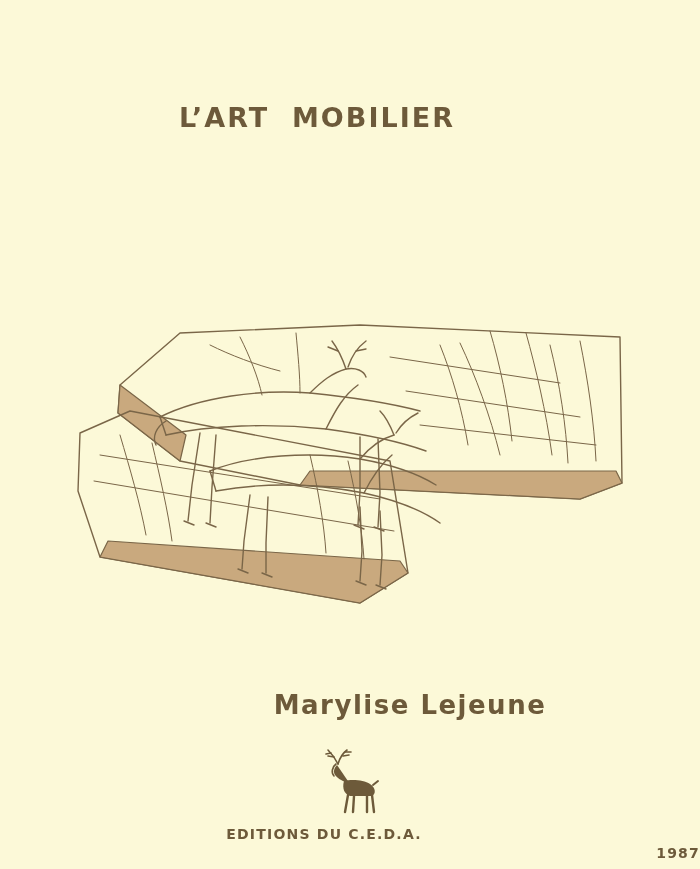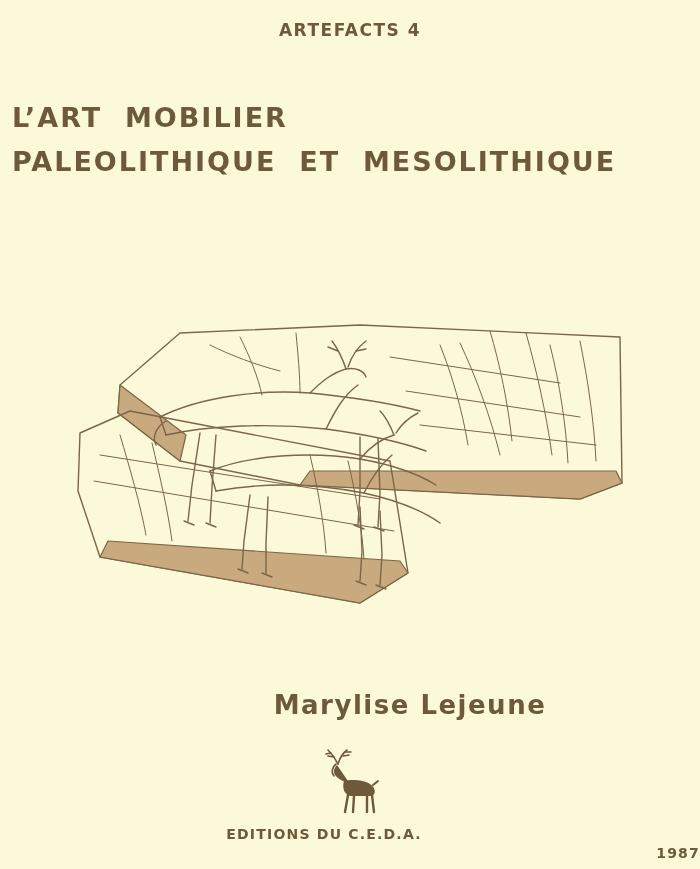--- a/index.html
+++ b/index.html
@@ -26,22 +26,23 @@
     width: 700px;
     text-align: center;
     font-size: 17px;
     font-weight: bold;
     letter-spacing: 1.5px;
     color: #6d5a3a;
   }
   .title-block {
     position: absolute;
     top: 96px;
-    left: 12px;
+    left: 1px;
     width: 632px;
+    text-align: center;
     color: #6d5a3a;
   }
   .title-line {
     font-size: 27px;
     font-weight: bold;
     letter-spacing: 2px;
     line-height: 1.62;
     white-space: pre;
   }
   .art-area {
@@ -94,25 +95,23 @@
     font-size: 14px;
     font-weight: bold;
     letter-spacing: 1.2px;
   }
 </style>
 </head>
 <body>
 
 <div id="cover">
 
-  <div class="series">ARTEFACTS 4</div>
 
   <div class="title-block">
     <div class="title-line">L’ART  MOBILIER</div>
-    <div class="title-line">PALEOLITHIQUE  ET  MESOLITHIQUE</div>
   </div>
 
   <div class="art-area">
     <svg width="580" height="360" viewBox="0 0 580 360" xmlns="http://www.w3.org/2000/svg">
       <g fill="none" stroke="#7a6648" stroke-width="1.4" stroke-linejoin="round" stroke-linecap="round">
 
         <path d="M60 100 L120 48 L300 40 L560 52 L562 198 L520 214 L240 200 L120 176 L58 128 Z"></path>
 
         <path d="M60 100 L58 128 L120 176 L126 150 Z" fill="#c9a97e" stroke="#7a6648" stroke-width="1.2"></path>
         <path d="M240 200 L520 214 L562 198 L556 186 L250 186 Z" fill="#c9a97e" stroke="#7a6648" stroke-width="1.2"></path>

